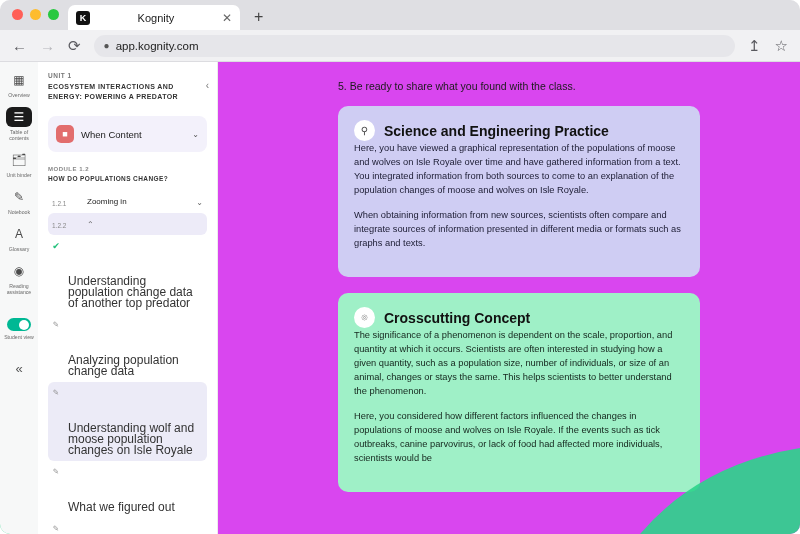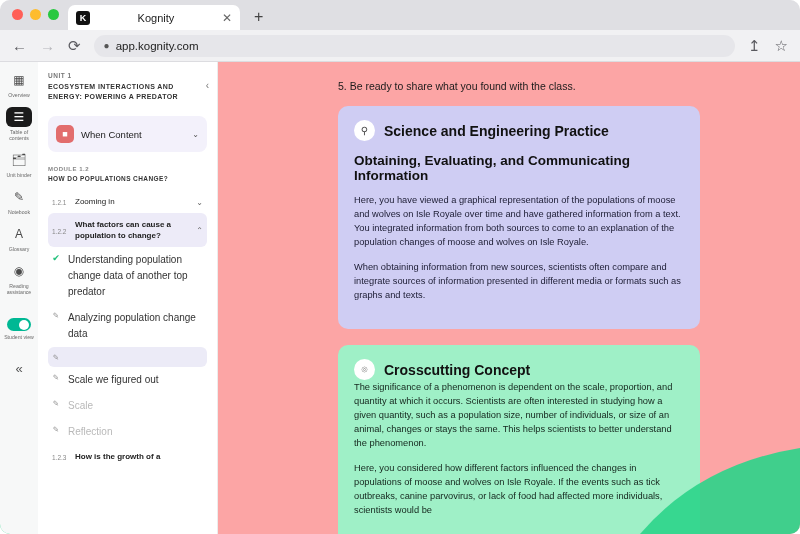--- a/index.html
+++ b/index.html
@@ -80,45 +80,45 @@
   .unit-content-card{
     margin-top:14px;height:36px;background:#f3f1fb;border-radius:8px;
     display:flex;align-items:center;padding:0 8px;gap:7px;
   }
   .uc-ico{width:18px;height:18px;border-radius:5px;background:#e26d6d;color:#fff;display:flex;align-items:center;justify-content:center;font-size:9px;}
   .uc-label{flex:1;font-size:9.5px;color:#222;}
   .uc-chev{font-size:8px;color:#555;}
   .module-kicker{margin-top:14px;font-size:6px;letter-spacing:.5px;color:#888;font-weight:bold;}
   .module-title{font-size:6.5px;letter-spacing:.4px;color:#333;font-weight:bold;margin-top:3px;text-transform:uppercase;}
   .toc{margin-top:8px;}
-  .toc-row{display:flex;align-items:center;gap:8px;padding:6px 4px;border-radius:6px;}
+  .toc-row{display:flex;align-items:flex-end;gap:20px;padding:6px 4px;border-radius:6px;}
   .toc-row.active{background:#edebf8;}
   .toc-num{font-size:6.5px;color:#888;min-width:15px;padding-top:2px;}
   .toc-text{font-size:8px;color:#222;line-height:11px;flex:1;}
   .toc-text.bold{font-weight:bold;}
   .toc-chev{font-size:8px;color:#666;padding-top:1px;}
   .sub{display:flex;align-items:flex-start;gap:6px;padding:5px 4px 5px 2px;border-radius:6px;}
   .sub.sel{background:#ecebf7;}
   .sub-ico{width:12px;font-size:7.5px;color:#8a8a8a;text-align:center;padding-top:1px;}
   .sub-ico.check{color:#20c07a;font-size:9px;}
-  .sub-text{font-size:10px;color:#333;line-height:16px;flex:1;}
+  .sub-text{font-size:12px;color:#333;line-height:11px;flex:1;margin-top:36px;}
   .sub-text.muted{color:#b9b9b9;}
   .sidebar-fade{position:absolute;left:38px;bottom:66px;width:180px;height:26px;
     background:linear-gradient(to bottom, rgba(255,255,255,0), #fff);}
   .sidebar-footer{
     position:absolute;left:38px;bottom:22px;width:180px;height:34px;
     display:flex;align-items:center;justify-content:center;gap:8px;background:#fff;
   }
   .circ-btn{width:22px;height:22px;border-radius:50%;border:1px solid #cfcfcf;background:#fff;
     display:flex;align-items:center;justify-content:center;font-size:9px;color:#444;}
   .allunits{height:22px;flex:1;max-width:108px;border-radius:11px;background:#c5f0dc;color:#0f5c3e;
     display:flex;align-items:center;justify-content:center;font-size:8.5px;}
 
   
-  .reader{position:absolute;left:218px;top:0;right:0;bottom:0;background:#fca5a5;padding:18px 100px 0 120px;overflow:hidden;}
+  .reader{position:absolute;left:218px;top:0;right:0;bottom:0;background:#d946ef;padding:18px 100px 0 120px;overflow:hidden;}
   .lead{font-size:10.5px;color:#1b1b1b;margin:0 0 14px 0;}
   .card{border-radius:10px;padding:14px 16px 16px 16px;margin-bottom:16px;}
   .card.purple{background:#cfcdf3;}
   .card.green{background:#9ff0c7;}
   .card-head{display:flex;align-items:center;gap:9px;}
   .card-badge{width:21px;height:21px;border-radius:50%;background:#fff;display:flex;align-items:center;justify-content:center;font-size:10px;color:#444;}
   .card-kicker{font-size:14px;font-weight:bold;color:#111;}
   .card-title{font-size:13.5px;font-weight:bold;color:#111;margin:12px 0 10px 0;}
   .card p{font-size:9.3px;line-height:14px;color:#14261d;margin:0 0 11px 0;}
   .card.purple p{color:#1c1c33;}
@@ -215,38 +215,38 @@
       <div class="module-title">HOW DO POPULATIONS CHANGE?</div>
 
       <div class="toc">
         <div class="toc-row">
           <span class="toc-num">1.2.1</span>
           <span class="toc-text">Zooming in</span>
           <span class="toc-chev">⌄</span>
         </div>
         <div class="toc-row active">
           <span class="toc-num">1.2.2</span>
-          <span class="toc-text bold">What factors can cause a population to change?</span>
           <span class="toc-chev">⌃</span>
         </div>
 
         <div class="sub">
           <span class="sub-ico check">✔</span>
           <span class="sub-text">Understanding population change data of another top predator</span>
         </div>
         <div class="sub">
           <span class="sub-ico">✎</span>
           <span class="sub-text">Analyzing population change data</span>
         </div>
         <div class="sub sel">
           <span class="sub-ico">✎</span>
-        </div>
-        <div class="sub">
-          <span class="sub-ico">✎</span>
-          <span class="sub-text">Scale we figured out</span>
+          <span class="sub-text">Understanding wolf and moose population changes on Isle Royale</span>
+        </div>
+        <div class="sub">
+          <span class="sub-ico">✎</span>
+          <span class="sub-text">What we figured out</span>
         </div>
         <div class="sub">
           <span class="sub-ico">✎</span>
           <span class="sub-text muted">Scale</span>
         </div>
         <div class="sub">
           <span class="sub-ico">✎</span>
           <span class="sub-text muted">Reflection</span>
         </div>
 
@@ -266,21 +266,20 @@
     </div>
 
     <div class="reader">
       <p class="lead">5. Be ready to share what you found with the class.</p>
 
       <div class="card purple">
         <div class="card-head">
           <span class="card-badge">⚲</span>
           <span class="card-kicker">Science and Engineering Practice</span>
         </div>
-        <div class="card-title">Obtaining, Evaluating, and Communicating Information</div>
         <p>Here, you have viewed a graphical representation of the populations of moose and wolves on Isle Royale over time and have gathered information from a text. You integrated information from both sources to come to an explanation of the population changes of moose and wolves on Isle Royale.</p>
         <p>When obtaining information from new sources, scientists often compare and integrate sources of information presented in different media or formats such as graphs and texts.</p>
       </div>
 
       <div class="card green">
         <div class="card-head">
           <span class="card-badge">⌾</span>
           <span class="card-kicker">Crosscutting Concept</span>
         </div>
         <p>The significance of a phenomenon is dependent on the scale, proportion, and quantity at which it occurs. Scientists are often interested in studying how a given quantity, such as a population size, number of individuals, or size of an animal, changes or stays the same. This helps scientists to better understand the phenomenon.</p>

